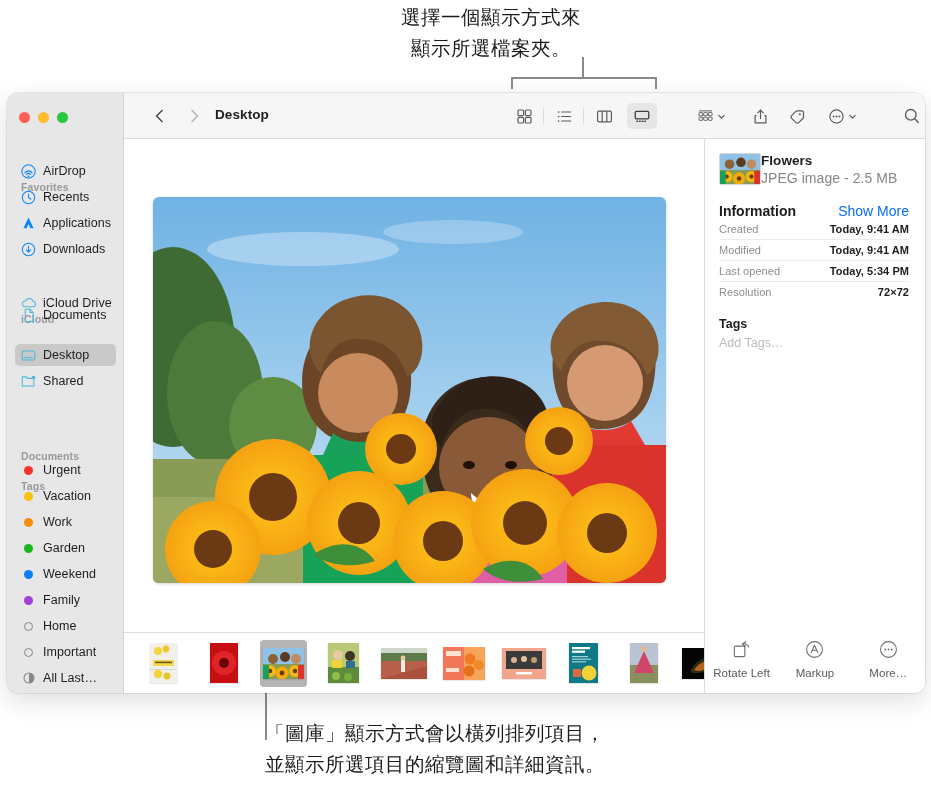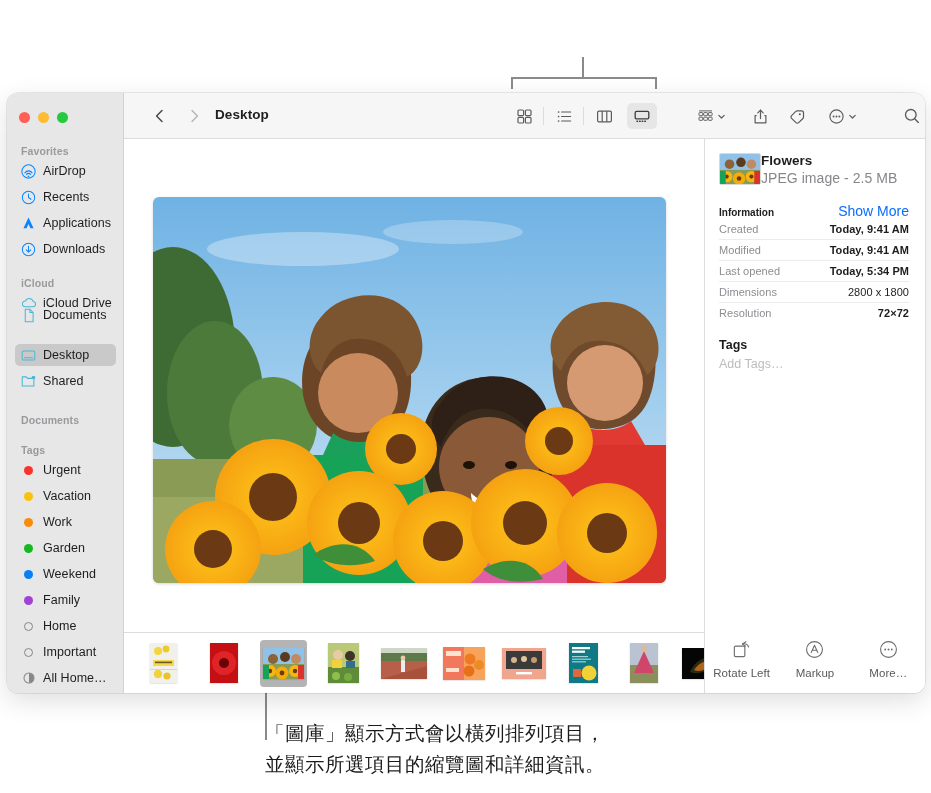--- a/index.html
+++ b/index.html
@@ -26,21 +26,21 @@
     box-shadow:0 0 0 .5px rgba(0,0,0,.16), 0 8px 26px rgba(0,0,0,.13); }
 
   
   #sidebar { position:absolute; left:0; top:0; width:117px; height:600px;
     background:#e7e7e7; border-right:.5px solid #d2d2d2; }
   #lights { position:absolute; left:12px; top:19px; display:flex; gap:8px; }
   .light { width:11px; height:11px; border-radius:50%; }
   .l-red{background:#ff5f57;} .l-yellow{background:#febc2e;} .l-green{background:#28c840;}
 
   .sb-head { position:absolute; left:14px; font-size:10.5px; font-weight:600;
-    color:#9a9a9e; letter-spacing:.1px; }
+    color:#9a9a9e; letter-spacing:.1px;margin-top:36px; }
   .sb-item { position:absolute; left:8px; width:101px; height:22px;
     display:flex; align-items:center; padding-left:5px; border-radius:5px; }
   .sb-item.sel { background:#c9c9c9; }
   .sb-ico { width:17px; height:17px; margin-right:6px; flex:none;
     display:flex; align-items:center; justify-content:center; color:#0a84ff; }
   .sb-ico svg { display:block; }
   .sb-label { font-size:12.5px; color:#1d1d1f; letter-spacing:.05px; }
   .dot { width:9px; height:9px; border-radius:50%; display:block; }
   .ring { width:9px; height:9px; border-radius:50%; box-sizing:border-box;
     border:1.1px solid #86868b; display:block; }
@@ -79,21 +79,21 @@
     background:#fff; border-left:.5px solid #dcdcdc; }
   #info-head { display:flex; align-items:flex-start; padding:14px 16px 0 14px; }
   #info-thumb { width:42px; height:32px; flex:none; border:1px solid #d8d8d8;
     border-radius:2px; overflow:hidden; }
   #info-thumb svg { display:block; width:100%; height:100%; }
   #info-name { font-size:13.5px; font-weight:700; color:#1d1d1f; letter-spacing:.05px; }
   #info-sub { font-size:14px; color:#86868b; margin-top:2px; letter-spacing:.05px; }
 
   .sec-row { display:flex; align-items:baseline; justify-content:space-between;
     padding:0 16px 0 14px; margin-top:17px; }
-  .sec-title { font-size:10px; font-weight:700; color:#1d1d1f; }
+  .sec-title { font-size:14px; font-weight:700; color:#1d1d1f; }
   .show-more { font-size:14px; color:#0a6cff; }
   .kv { display:flex; justify-content:space-between; align-items:baseline;
     margin:0 16px 0 14px; padding:4px 0 4px; border-bottom:.5px solid #ececec; }
   .k { font-size:11px; color:#8d8d92; letter-spacing:.05px; }
   .v { font-size:11px; color:#1d1d1f; font-weight:700; letter-spacing:.05px; }
   .v.reg { font-weight:400; }
   .tags-title { font-size:12.5px; font-weight:700; color:#1d1d1f;
     margin:15px 0 0 14px; }
   .add-tags { font-size:12.5px; color:#bcbcc0; margin:5px 0 0 14px; }
 
@@ -101,20 +101,22 @@
     display:flex; justify-content:space-around; align-items:flex-end; }
   .act { display:flex; flex-direction:column; align-items:center; gap:7px; width:72px;text-align:center; }
   .act svg { display:block; }
   .act-label { font-size:11.5px; color:#5a5a5e; letter-spacing:.05px; }
 </style>
 </head>
 <body>
 
 <div id="stage">
 
+  <div class="callout" id="callout-top">選擇一個顯示方式來
+顯示所選檔案夾。</div>
   <div class="lead" id="lead-top-stem"></div>
   <div class="lead" id="lead-top-bar"></div>
   <div class="lead" id="lead-top-lcap"></div>
   <div class="lead" id="lead-top-rcap"></div>
 
   <div class="callout" id="callout-bottom">「圖庫」顯示方式會以橫列排列項目，
 並顯示所選項目的縮覽圖和詳細資訊。</div>
   <div class="lead" id="lead-bottom"></div>
 
   <div id="window">
@@ -263,21 +265,21 @@
           </span>
         <span class="sb-label">Important</span>
       </div>
       <div class="sb-item" style="top:574px">
         <span class="sb-ico">
           <svg width="12" height="12" viewBox="0 0 12 12" fill="none" stroke="#86868b" stroke-width="1.05">
             <circle cx="6" cy="6" r="5"></circle>
               <path d="M6 1.2a4.8 4.8 0 0 1 0 9.6z" fill="#86868b" stroke="none"></path>
           </svg>
         </span>
-        <span class="sb-label">All Home…</span>
+        <span class="sb-label">All Last…</span>
       </div>
     </div>
 
     <div id="toolbar">
       <div class="chev" id="nav-back">
         <svg width="18" height="18" viewBox="0 0 18 18" fill="none" stroke="#4a4a4c" stroke-width="1.5" stroke-linecap="round" stroke-linejoin="round">
             <path d="M11 3.5 5.6 9l5.4 5.5"></path>
           </svg>
       </div>
       <div class="chev" id="nav-fwd">
@@ -611,24 +613,20 @@
         <span class="v">Today, 9:41 AM</span>
       </div>
       <div class="kv">
         <span class="k">Modified</span>
         <span class="v">Today, 9:41 AM</span>
       </div>
       <div class="kv">
         <span class="k">Last opened</span>
         <span class="v">Today, 5:34 PM</span>
       </div>
-      <div class="kv">
-        <span class="k">Dimensions</span>
-        <span class="v reg">2800 x 1800</span>
-      </div>
       <div class="kv" style="border-bottom:none">
         <span class="k">Resolution</span>
         <span class="v">72×72</span>
       </div>
 
       <div class="tags-title">Tags</div>
       <div class="add-tags">Add Tags…</div>
 
       <div id="actions">
         <div class="act">

